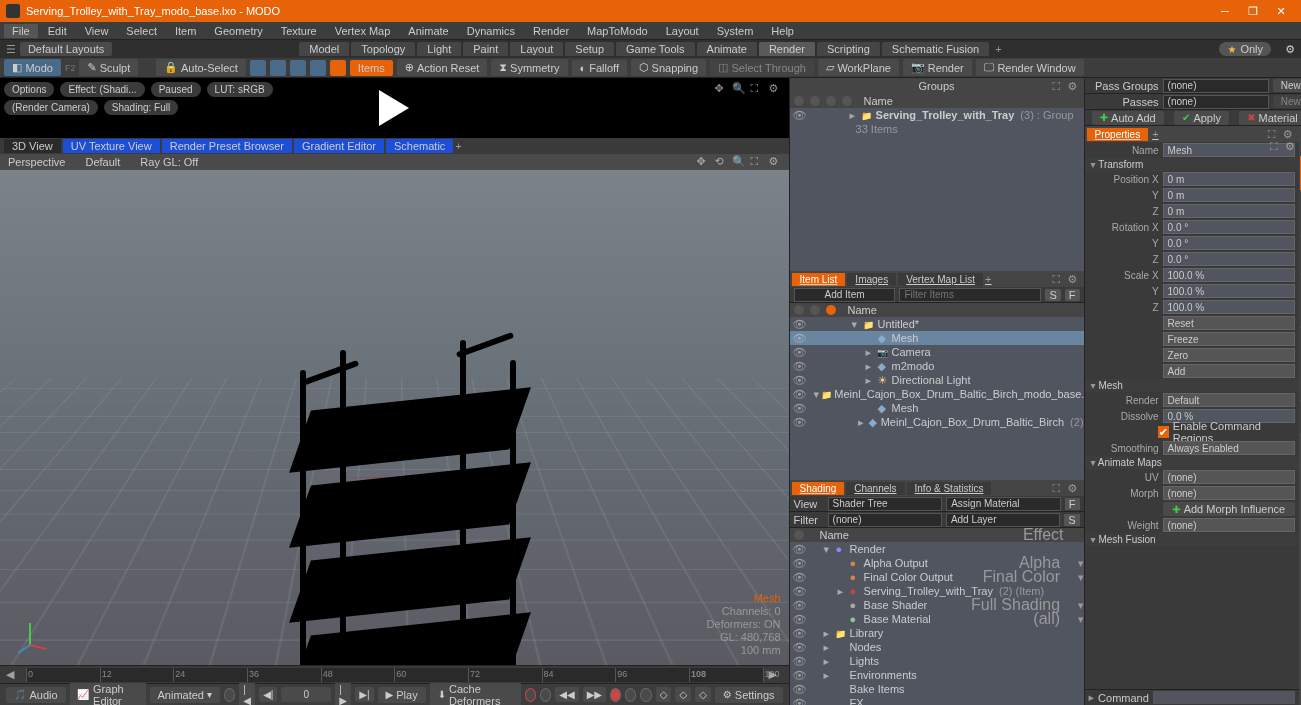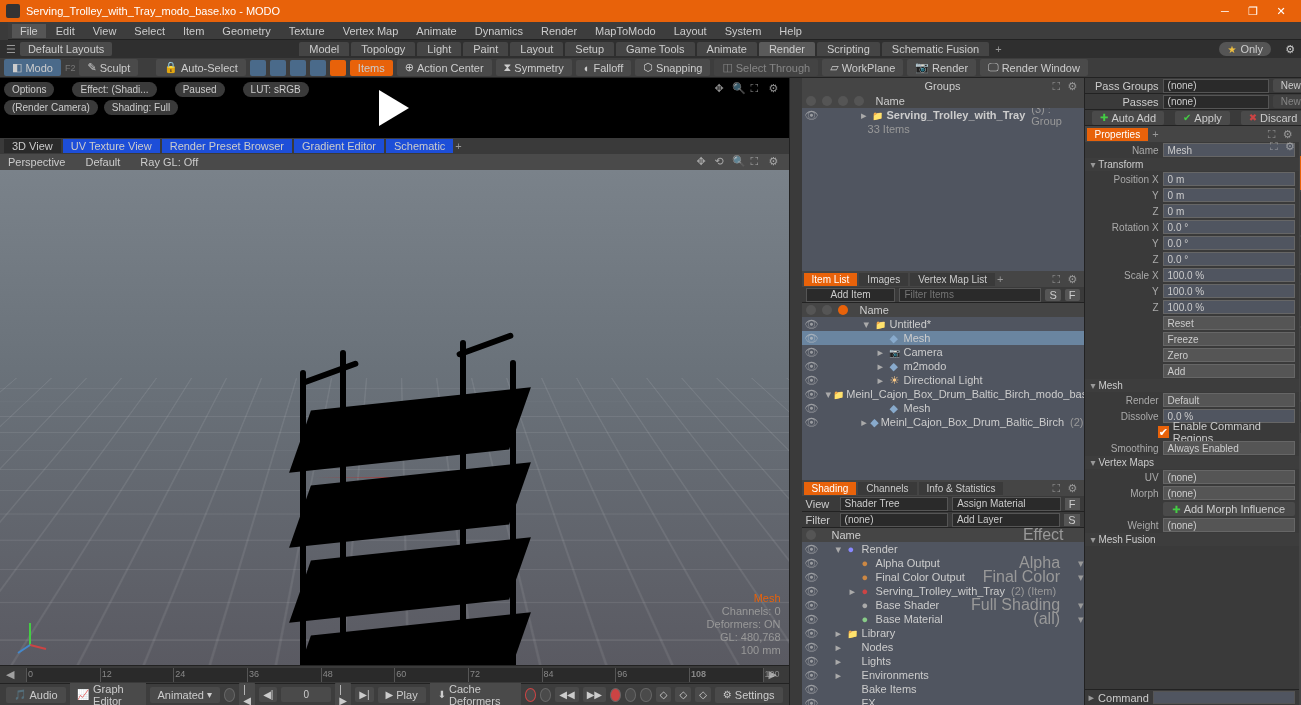--- a/index.html
+++ b/index.html
@@ -1,38 +1,38 @@
 <!DOCTYPE html>
 <html><head>
 <meta charset="utf-8">
 <style>
 * { margin:0; padding:0; box-sizing:border-box; font-family:"Segoe UI",Arial,sans-serif; font-size:11px; color:#ccc; user-select:none; }
 body { width:1301px; height:705px; background:#3a3a3a; overflow:hidden; display:flex; flex-direction:column; }
 .titlebar { height:22px; background:#e8620a; display:flex; align-items:center; padding:0 6px; }
 .titlebar .icon { width:14px; height:14px; background:#333; border-radius:2px; margin-right:6px; }
 .titlebar .title { color:#fff; flex:1; }
 .winbtn { width:28px; height:22px; display:flex; align-items:center; justify-content:center; color:#fff; cursor:pointer; }
-.menubar { height:18px; background:#3d3d3d; display:flex; align-items:center; padding:0 4px; gap:2px; border-bottom:1px solid #222;margin-left:8px; }
+.menubar { height:18px; background:#3d3d3d; display:flex; align-items:center; padding:0 4px; gap:2px; border-bottom:1px solid #222; }
 .menubar span { padding:1px 8px; cursor:pointer; }
 .tabbar { height:18px; background:#2f2f2f; display:flex; align-items:center; justify-content:center; gap:2px; position:relative; }
 .tabbar .tab { padding:1px 10px; background:#454545; cursor:pointer; border-radius:2px 2px 0 0; }
 .tabbar .tab.act { background:#5a5a5a; }
 .tabbar .only { position:absolute; right:30px; background:#555; padding:1px 8px; border-radius:8px; display:flex; align-items:center; gap:4px; }
 .tabbar .only::before { content:"★"; color:#f0c040; font-size:10px; }
 .tabbar .gear { position:absolute; right:6px; cursor:pointer; }
 .toolbar2 { height:20px; background:#3d3d3d; display:flex; align-items:center; padding:0 4px; gap:4px; border-bottom:1px solid #222; }
 .tbtn { background:#4a4a4a; padding:2px 8px; border-radius:2px; cursor:pointer; display:flex; align-items:center; gap:3px; }
 .tbtn.act { background:#e8620a; color:#fff; }
 .tbtn.blue { background:#4a6a8a; }
 .iconsq { width:16px; height:16px; background:#4a6a8a; border-radius:2px; cursor:pointer; }
 .iconsq.orange { background:#e8620a; }
 .main { flex:1; display:flex; overflow:hidden; }
 .left { flex:1; display:flex; flex-direction:column; background:#1a1a1a; }
 .black { height:60px; background:#000; position:relative; display:flex; align-items:center; }
-.blackopts { position:absolute; top:4px; left:4px; display:flex; gap:18px; }
+.blackopts { position:absolute; top:4px; left:4px; display:flex; gap:6px; }
 .chip { background:#3a3a3a; padding:2px 8px; border-radius:10px; font-size:10px; }
 .play { margin-left:auto; margin-right:auto; width:0; height:0; border-left:30px solid #fff; border-top:18px solid transparent; border-bottom:18px solid transparent; cursor:pointer; }
 .playicons { position:absolute; right:6px; top:4px; display:flex; gap:4px; }
 .pic { width:14px; height:14px; cursor:pointer; opacity:.7; }
 .vtabs { height:16px; background:#3a3a3a; display:flex; align-items:center; padding:0 4px; gap:2px; font-size:10px; }
 .vtab { padding:1px 8px; background:#1d4ed8; cursor:pointer; }
 .vtab.act { background:#2a2a2a; }
 .vopts { height:16px; background:#4a4a4a; display:flex; align-items:center; padding:0 8px; gap:20px; font-size:10px; position:relative; }
 .vopts .ricons { position:absolute; right:6px; display:flex; gap:4px; }
 .viewport { flex:1; background:linear-gradient(180deg,#7a828a 0%,#6a727a 40%,#5a5a62 100%); position:relative; overflow:hidden; }
@@ -52,24 +52,24 @@
 .viewinfo div { color:#999; }
 .axwidget { position:absolute; left:10px; bottom:10px; width:40px; height:40px; }
 .timeline { height:18px; background:#3a3a3a; display:flex; align-items:center; padding:0 6px; gap:2px; font-size:9px; border-top:1px solid #222; position:relative; }
 .timeline .rule { flex:1; height:14px; background:#2a2a2a; position:relative; margin:0 4px; }
 .tick { position:absolute; top:0; bottom:0; width:1px; background:#555; }
 .ticklbl { position:absolute; top:1px; font-size:9px; color:#888; }
 .bottombar { height:22px; background:#3d3d3d; display:flex; align-items:center; padding:0 6px; gap:4px; border-top:1px solid #222; }
 .bbtn { background:#4a4a4a; padding:2px 8px; border-radius:2px; cursor:pointer; display:flex; align-items:center; gap:3px; font-size:10px; }
 .circ { width:14px; height:14px; border-radius:50%; background:#4a4a4a; border:1px solid #666; cursor:pointer; }
 .right { width:515px; display:flex; background:#3a3a3a; }
-.col1 { width:295px; display:flex; flex-direction:column; border-left:1px solid #222;padding-left:12px; }
+.col1 { width:295px; display:flex; flex-direction:column; border-left:1px solid #222; }
 .col2 { flex:1; display:flex; flex-direction:column; border-left:1px solid #222; }
 .panelhead { height:16px; background:#454545; display:flex; align-items:center; padding:0 6px; font-size:10px; position:relative; }
-.panelhead.tabs { gap:2px; padding:0 2px; }
+.panelhead.tabs { gap:2px; padding:0 2px;text-decoration:underline; }
 .ptab { padding:1px 8px; background:#3a3a3a; cursor:pointer; font-size:10px; }
 .ptab.act { background:#e8620a; color:#fff; }
 .panelicons { position:absolute; right:4px; display:flex; gap:3px; }
 .pi { width:12px; height:12px; opacity:.6; cursor:pointer; }
 .subbar { height:16px; background:#3a3a3a; display:flex; align-items:center; padding:0 4px; gap:4px; font-size:10px; border-bottom:1px solid #222; }
 .subbar input, .subbar .sel { background:#2a2a2a; border:1px solid #555; color:#ccc; font-size:10px; padding:0 4px; flex:1; height:14px; }
 .treehead { height:14px; background:#454545; display:flex; align-items:center; padding:0 4px; gap:6px; font-size:10px; }
 .treehead .dot { width:10px; height:10px; border-radius:50%; background:#555; }
 .tree { flex:1; background:#505560; overflow:auto; font-size:10px; min-height:40px; }
 .trow { display:flex; align-items:center; height:14px; padding-left:4px; gap:2px; }
@@ -162,21 +162,21 @@
   <span style="width:10px"></span>
   <span class="tbtn">🔒 <span>Auto-Select</span></span>
   <span class="iconsq"></span>
   <span class="iconsq"></span>
   <span class="iconsq"></span>
   <span class="iconsq"></span>
   <span class="iconsq orange"></span>
   <span class="tbtn act">
       <span>Items</span>
     </span>
-  <span class="tbtn">⊕ <span>Action Center</span></span>
+  <span class="tbtn">⊕ <span>Action Reset</span></span>
   <span class="tbtn">⧗ <span>Symmetry</span></span>
   <span class="tbtn">◐ <span>Falloff</span></span>
   <span class="tbtn">⬡ <span>Snapping</span></span>
   <span class="tbtn" style="opacity:.5">◫ <span>Select Through</span></span>
   <span class="tbtn">▱ <span>WorkPlane</span></span>
   <span class="tbtn">📷 <span>Render</span></span>
   <span class="tbtn">🖵 <span>Render Window</span></span>
 </div>
 
 <div class="main">
@@ -591,21 +591,21 @@
         <span class="chipbtn" style="opacity:.5">New</span>
       </div>
       <div class="subbar" style="justify-content:space-around">
         <span class="chipbtn green">
             <span>Auto Add</span>
           </span>
         <span class="chipbtn check">
             <span>Apply</span>
           </span>
         <span class="chipbtn red">
-            <span>Discard</span>
+            <span>Material</span>
           </span>
       </div>
       <div style="flex:1;display:flex">
         <div style="flex:1;display:flex;flex-direction:column">
           <div class="panelhead tabs">
               <span class="ptab act">Properties</span>
               <span style="color:#999;margin-left:2px">+</span>
             <div class="panelicons">
                 <span class="pi">⛶</span>
                 <span class="pi">⚙</span>
@@ -681,21 +681,21 @@
               <label></label>
               <div style="display:flex;align-items:center;gap:4px">
                 <span style="width:12px;height:12px;background:#e8620a;display:flex;align-items:center;justify-content:center;color:#fff">✔</span>
                 <span>Enable Command Regions</span>
               </div>
             </div>
           <div class="proprow">
               <label>Smoothing</label>
               <div class="propval">Always Enabled</div>
             </div>
-          <div class="sect">Vertex Maps</div>
+          <div class="sect">Animate Maps</div>
           <div class="proprow">
               <label>UV</label>
               <div class="propval">(none)</div>
             </div>
           <div class="proprow">
               <label>Morph</label>
               <div class="propval">(none)</div>
             </div>
           <div class="proprow">
               <label></label>

